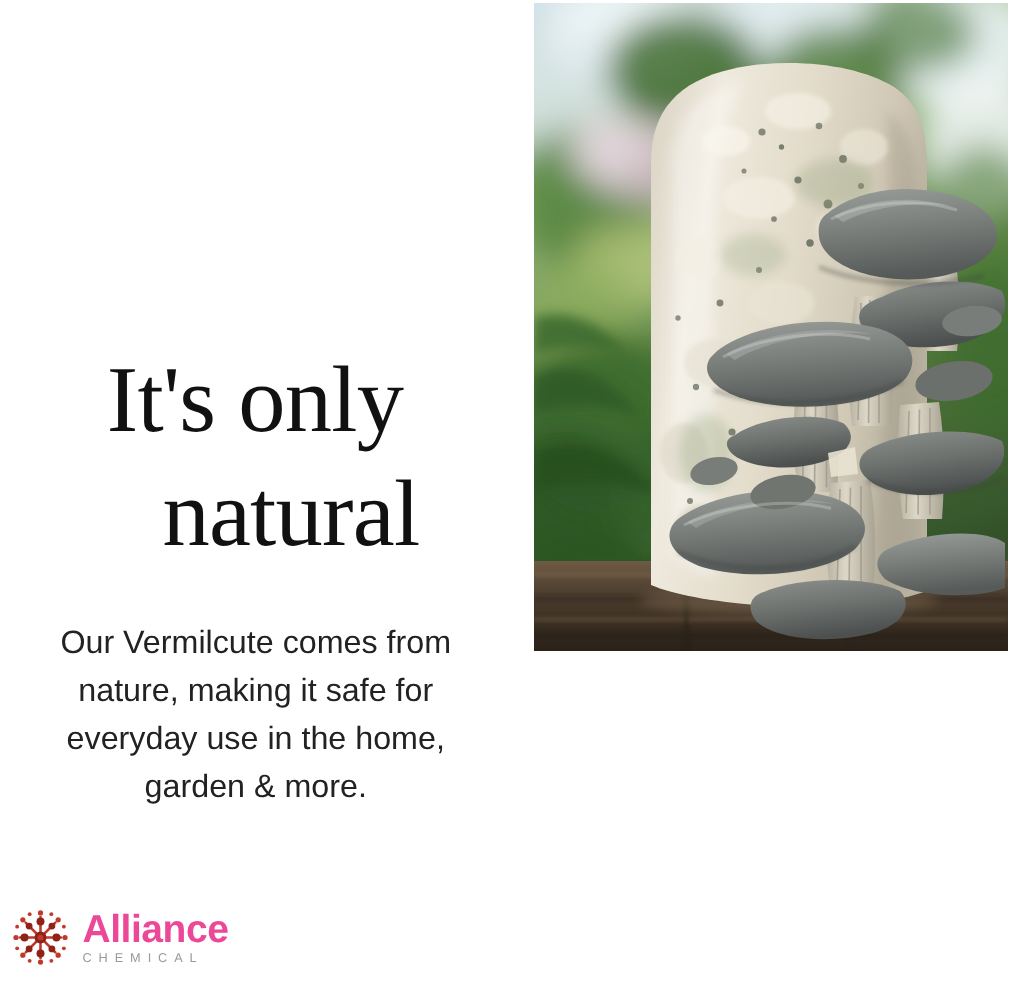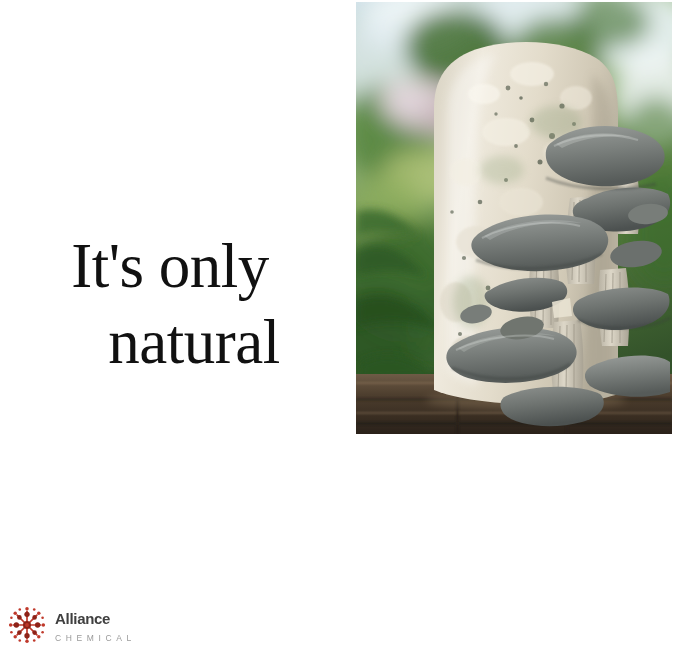--- a/index.html
+++ b/index.html
@@ -72,23 +72,23 @@
     display: block;
   }
   .logo-words {
     display: flex;
     flex-direction: column;
     line-height: 1;
     padding-top: 2px;
   }
   .logo-name {
     font-family: "Liberation Sans", sans-serif;
-    font-size: 15px;
+    font-size: 26px;
     font-weight: 700;
-    color: #404040;
+    color: #ec4899;
     letter-spacing: -0.3px;
     line-height: 22px;
   }
   .logo-sub {
     font-family: Liberation Sans, sans-serif;
     font-size: 8.5px;
     font-weight: 400;
     color: #9a9a9a;
     letter-spacing: 4.6px;
     line-height: 12px;
@@ -112,20 +112,21 @@
 
 <div class="canvas">
 
   <div class="text-col">
 
     <div class="headline">
       <span class="line1">It's only</span>
       <span class="line2">natural</span>
     </div>
 
+    <div class="bodycopy">Our Vermilcute comes from nature, making it safe for everyday use in the home, garden &amp; more.</div>
 
     <div class="logo">
       <span class="logo-mark">
         <svg viewBox="0 0 100 100" xmlns="http://www.w3.org/2000/svg" aria-hidden="true">
           <g fill="#c0392b">
 
             <circle cx="50" cy="7" r="4.6"></circle>
             <circle cx="50" cy="93" r="4.6"></circle>
             <circle cx="7" cy="50" r="4.6"></circle>
             <circle cx="93" cy="50" r="4.6"></circle>

